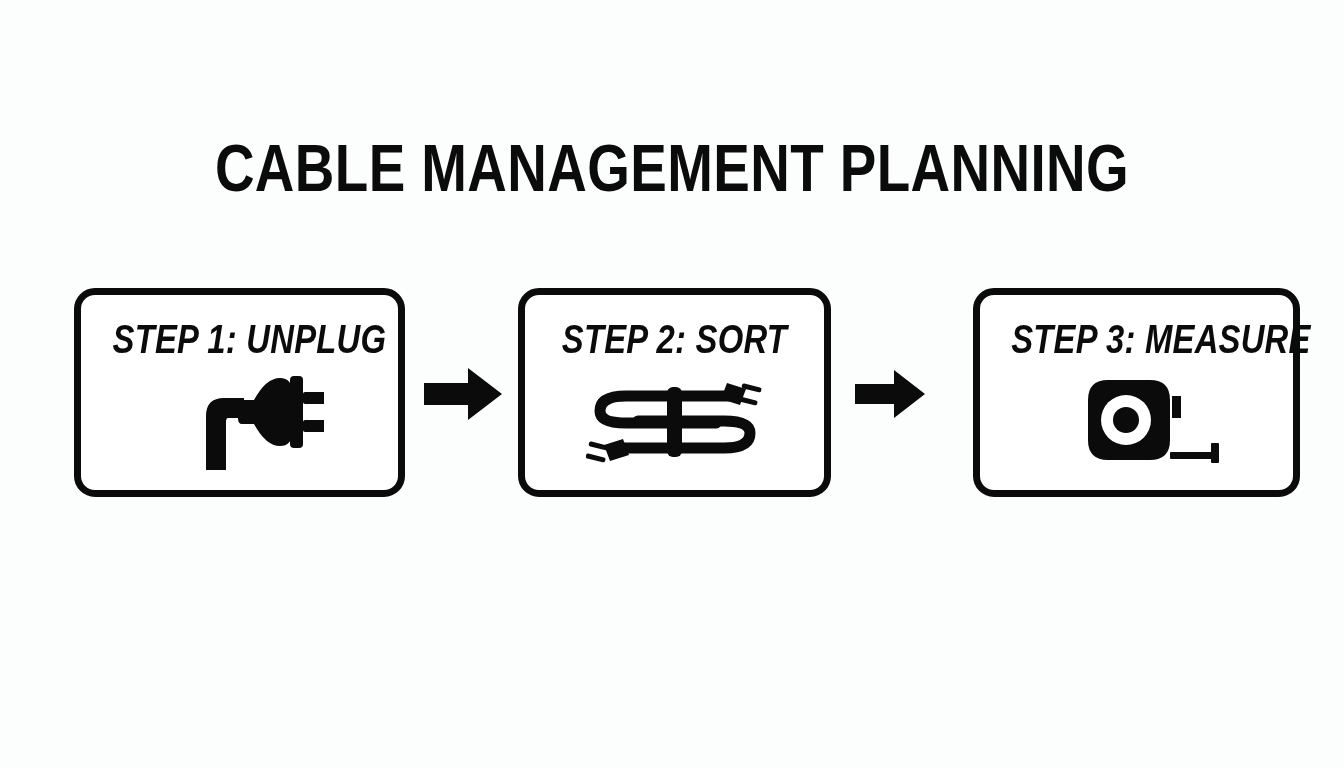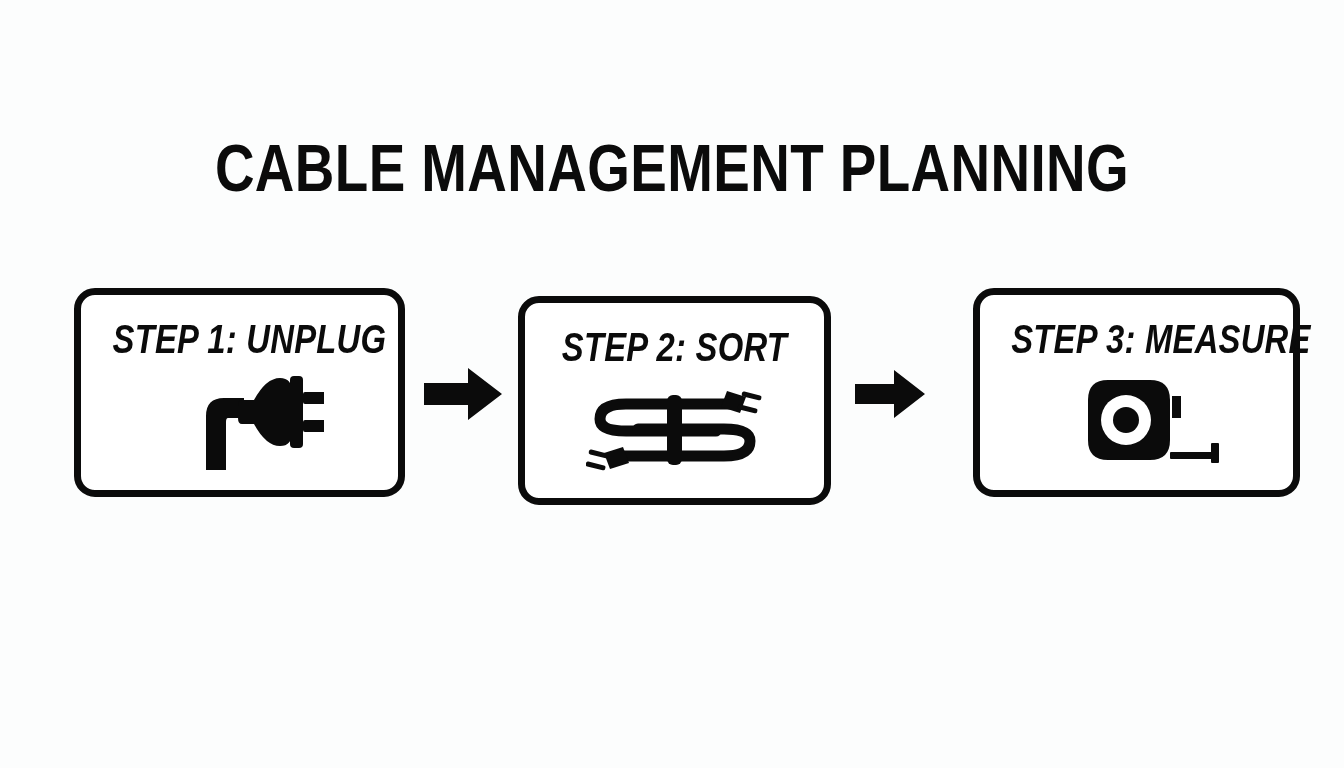--- a/index.html
+++ b/index.html
@@ -44,21 +44,21 @@
     position: absolute;
     top: 288px;
     height: 209px;
     box-sizing: border-box;
     border: 7px solid #0b0b0b;
     border-radius: 21px;
     background: #ffffff;
     font-style: italic;
   }
   #step-box-1 { left: 74px;  width: 331px; }
-  #step-box-2 { left: 518px; width: 313px; margin-top: 8px; }
+  #step-box-2 { left: 518px; width: 313px; }
   #step-box-3 { left: 973px; width: 327px; }
 
   .step-label {
     position: absolute;
     left: 0;
     top: 22px;
     width: 100%;
     text-align: center;
     font-family: "Liberation Sans Narrow", "Liberation Sans", sans-serif;
     font-weight: 700;

